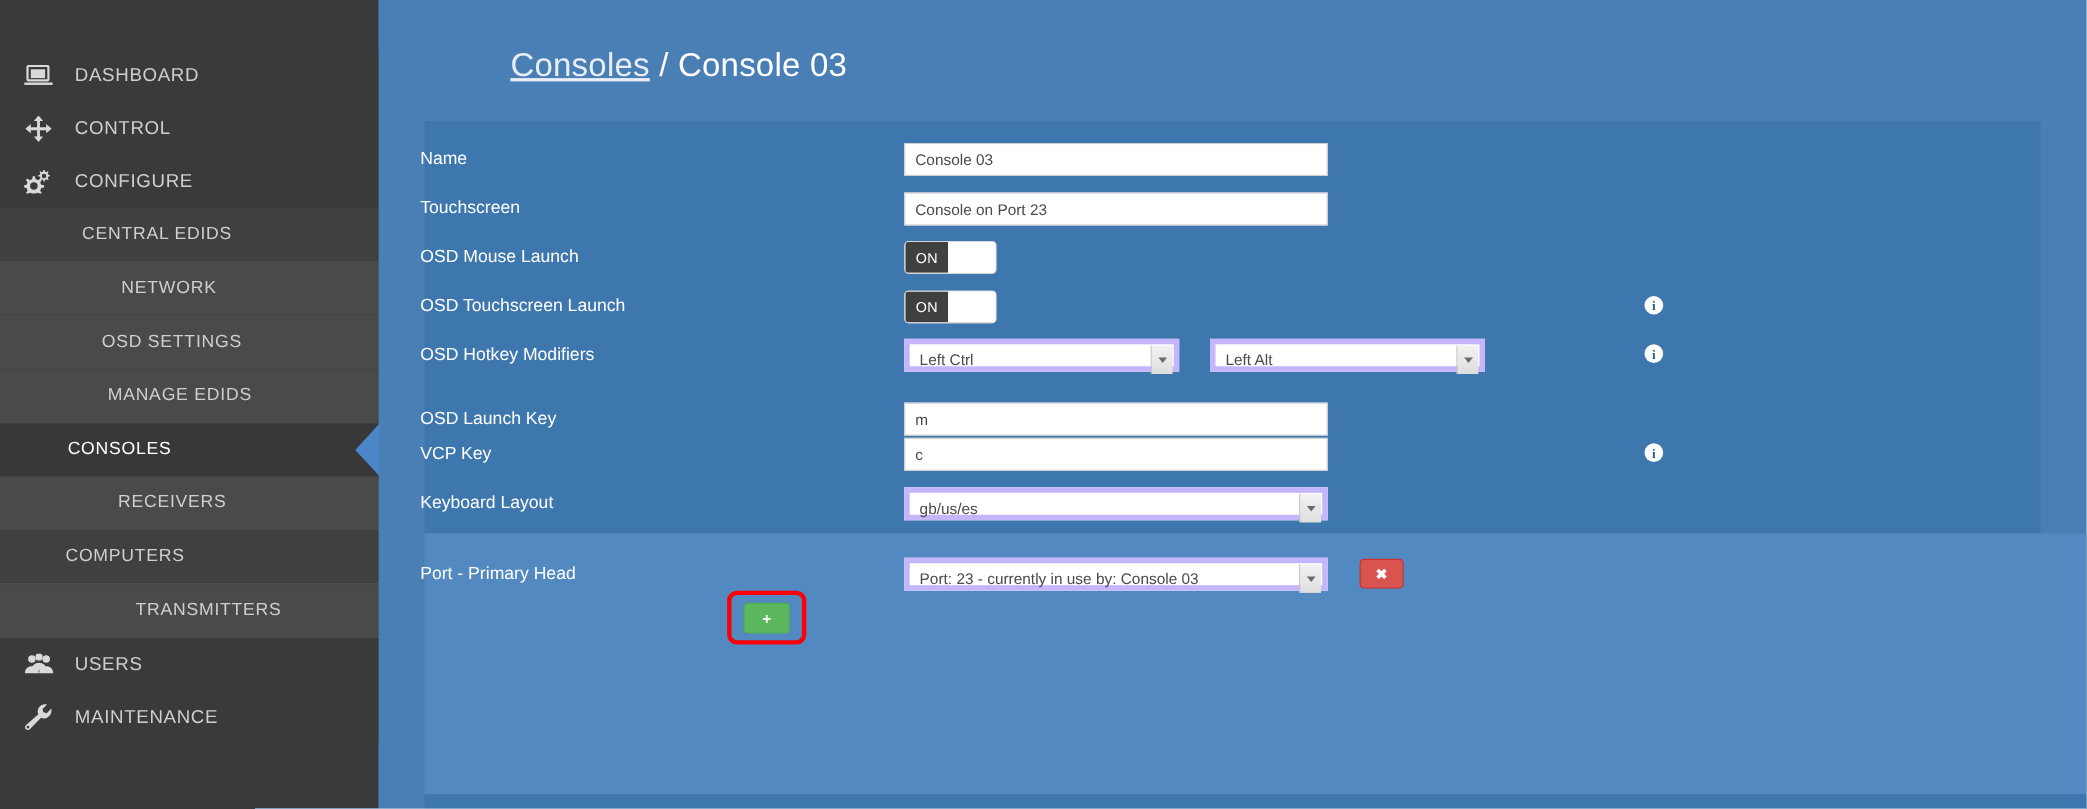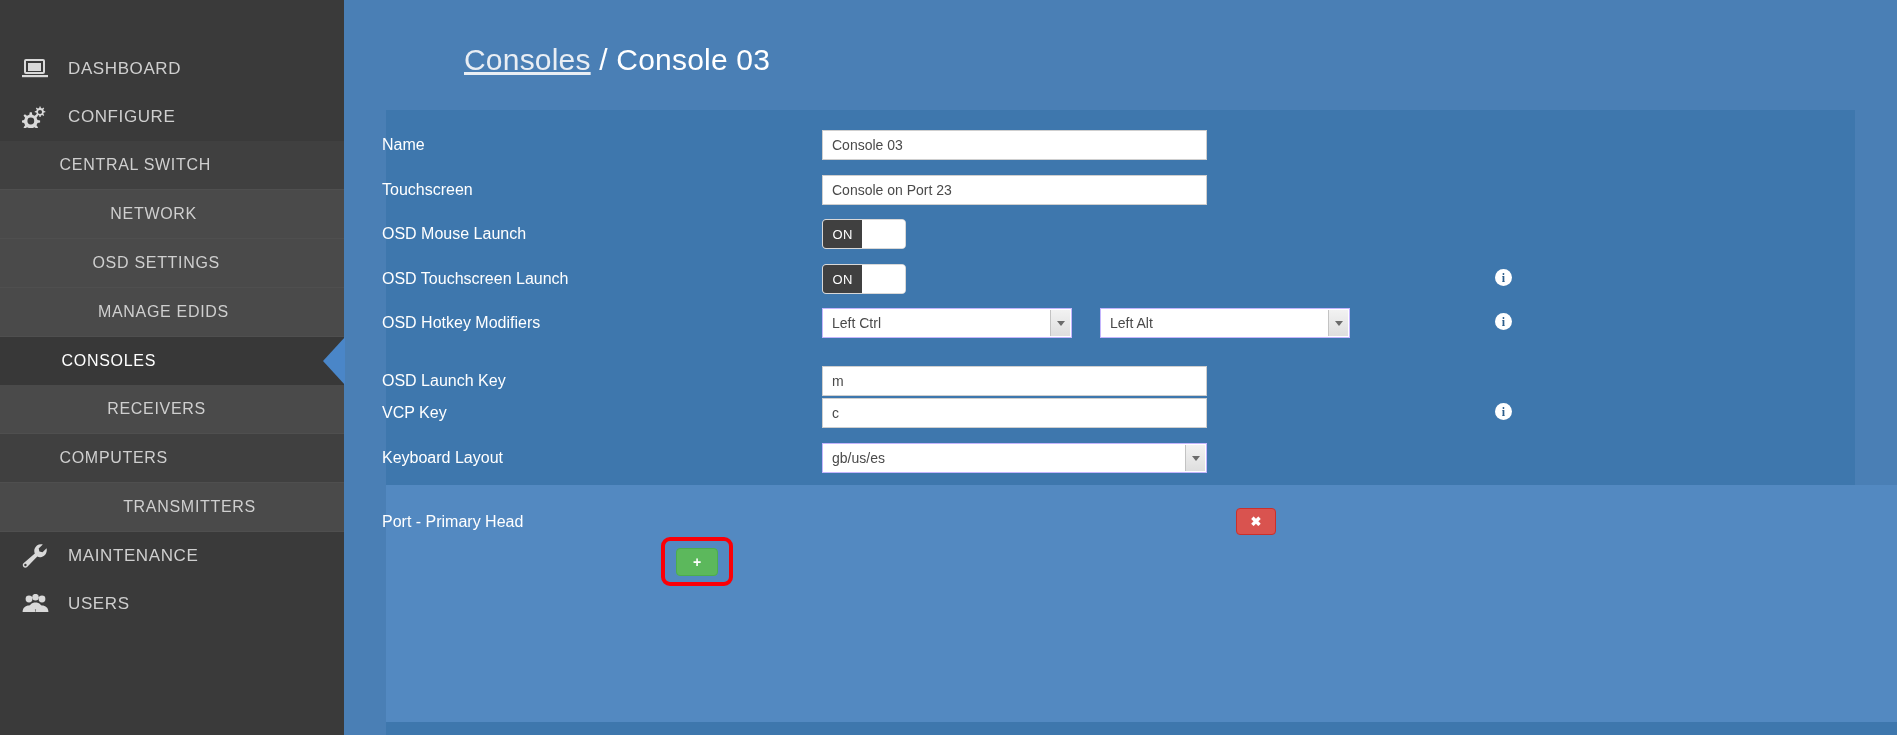--- a/index.html
+++ b/index.html
@@ -141,21 +141,21 @@
     font-size: 14px;
     font-family: "Liberation Sans", sans-serif;
     padding: 0 9px;
     height: 30px;
     line-height: 28px;
     outline: none;
   }
   .fselect {
     box-sizing: border-box;
     background: #ffffff;
-    border: 1px solid #c4b5fd;
+    border: 5px solid #c4b5fd;
     color: #4a4a4a;
     font-size: 14px;
     font-family: "Liberation Sans", sans-serif;
     height: 30px;
     line-height: 28px;
     padding: 0 9px;
     position: relative;
     cursor: pointer;
   }
   .fselect .caret-box {
@@ -273,37 +273,45 @@
       <span class="nav-ico">
         <svg class="ico" width="26" height="20" viewBox="0 0 26 20">
           <rect x="3" y="1" width="19" height="13" rx="1" fill="none" stroke="#d9d9d9" stroke-width="2"></rect>
           <rect x="6" y="4" width="13" height="8" fill="#d9d9d9"></rect>
           <rect x="0" y="16" width="26" height="2.2" fill="#d9d9d9"></rect>
         </svg>
       </span>
       <span class="nav-label">DASHBOARD</span>
     </div>
 
+    <div class="nav-item nav-top">
+      <span class="nav-ico">
+        <svg class="ico" width="24" height="24" viewBox="0 0 24 24">
+          <path fill="#d9d9d9" d="M12 0 L16.2 5 H13.3 V10.7 H19 V7.8 L24 12 L19 16.2 V13.3 H13.3 V19 H16.2 L12 24 L7.8 19 H10.7 V13.3 H5 V16.2 L0 12 L5 7.8 V10.7 H10.7 V5 H7.8 Z"></path>
+        </svg>
+      </span>
+      <span class="nav-label">CONTROL</span>
+    </div>
 
     <div class="nav-item nav-top">
       <span class="nav-ico">
         <svg class="ico" width="26" height="22" viewBox="0 0 26 22">
           <g fill="#d9d9d9">
             <path d="M17.5 0.5 l1.1 0 0.3 1.5 1.3 0.5 1.2-0.9 0.8 0.8 -0.9 1.2 0.5 1.3 1.5 0.3 0 1.1 -1.5 0.3 -0.5 1.3 0.9 1.2 -0.8 0.8 -1.2-0.9 -1.3 0.5 -0.3 1.5 -1.1 0 -0.3-1.5 -1.3-0.5 -1.2 0.9 -0.8-0.8 0.9-1.2 -0.5-1.3 -1.5-0.3 0-1.1 1.5-0.3 0.5-1.3 -0.9-1.2 0.8-0.8 1.2 0.9 1.3-0.5z"></path>
             <circle cx="18" cy="6" r="2.1" fill="#3a3a3a"></circle>
             <path d="M7.8 6.2 l2 0 0.5 2.6 2.3 1 2.1-1.6 1.4 1.4 -1.6 2.1 1 2.3 2.6 0.5 0 2 -2.6 0.5 -1 2.3 1.6 2.1 -1.4 1.4 -2.1-1.6 -2.3 1 -0.5 2.6 -2 0 -0.5-2.6 -2.3-1 -2.1 1.6 -1.4-1.4 1.6-2.1 -1-2.3 -2.6-0.5 0-2 2.6-0.5 1-2.3 -1.6-2.1 1.4-1.4 2.1 1.6 2.3-1z"></path>
             <circle cx="8.8" cy="15" r="3.4" fill="#3a3a3a"></circle>
           </g>
         </svg>
       </span>
       <span class="nav-label">CONFIGURE</span>
     </div>
 
     <div class="nav-item nav-sub sub-l1" style="padding-right:133px">
-      <span class="nav-label">CENTRAL SWITCH</span>
+      <span class="nav-label">CENTRAL EDIDS</span>
     </div>
     <div class="nav-sep"></div>
 
     <div class="nav-item nav-sub sub-l2" style="padding-right:147px">
       <span class="nav-label">NETWORK</span>
     </div>
     <div class="nav-sep"></div>
 
     <div class="nav-item nav-sub sub-l2" style="padding-right:124px">
       <span class="nav-label">OSD SETTINGS</span>
@@ -327,47 +335,47 @@
 
     <div class="nav-item nav-sub sub-l3" style="padding-right:176px">
       <span class="nav-label">COMPUTERS</span>
     </div>
     <div class="nav-sep"></div>
 
     <div class="nav-item nav-sub sub-l2" style="padding-right:88px">
       <span class="nav-label">TRANSMITTERS</span>
     </div>
     <div class="nav-sep"></div>
-
-    <div class="nav-item nav-top">
-      <span class="nav-ico">
-        <svg class="ico" width="26" height="24" viewBox="0 0 26 24">
-          <path fill="#d9d9d9" d="M24.6 4.2 l-4.1 4.1 -3.1-0.7 -0.7-3.1 4.1-4.1 c-3.6-1-7.3 1.1-8.3 4.7 -0.4 1.5-0.3 3 0.3 4.3 L1.5 19.3 c-1 1-1 2.6 0 3.6 1 1 2.6 1 3.6 0 L15.3 12.6 c1.3 0.6 2.9 0.7 4.4 0.3 3.6-1 5.7-4.7 4.9-8.7z"></path>
-          <circle cx="3.4" cy="21" r="1.2" fill="#3a3a3a"></circle>
-        </svg>
-      </span>
-      <span class="nav-label">MAINTENANCE</span>
-    </div>
 
     <div class="nav-item nav-top">
       <span class="nav-ico">
         <svg class="ico" width="27" height="20" viewBox="0 0 27 20">
           <g fill="#d9d9d9">
             <circle cx="7" cy="5" r="3.4"></circle>
             <path d="M0.6 18 c0-4 2.9-6.4 6.4-6.4 s6.4 2.4 6.4 6.4z"></path>
             <circle cx="20" cy="5" r="3.4"></circle>
             <path d="M13.6 18 c0-4 2.9-6.4 6.4-6.4 s6.4 2.4 6.4 6.4z"></path>
             <circle cx="13.5" cy="3.2" r="3.3"></circle>
             <path d="M6.6 15.5 c0-4.2 3.1-6.9 6.9-6.9 s6.9 2.7 6.9 6.9z"></path>
           </g>
         </svg>
       </span>
       <span class="nav-label">USERS</span>
     </div>
 
+    <div class="nav-item nav-top">
+      <span class="nav-ico">
+        <svg class="ico" width="26" height="24" viewBox="0 0 26 24">
+          <path fill="#d9d9d9" d="M24.6 4.2 l-4.1 4.1 -3.1-0.7 -0.7-3.1 4.1-4.1 c-3.6-1-7.3 1.1-8.3 4.7 -0.4 1.5-0.3 3 0.3 4.3 L1.5 19.3 c-1 1-1 2.6 0 3.6 1 1 2.6 1 3.6 0 L15.3 12.6 c1.3 0.6 2.9 0.7 4.4 0.3 3.6-1 5.7-4.7 4.9-8.7z"></path>
+          <circle cx="3.4" cy="21" r="1.2" fill="#3a3a3a"></circle>
+        </svg>
+      </span>
+      <span class="nav-label">MAINTENANCE</span>
+    </div>
+
   </nav>
 
   <div id="breadcrumb">
     <span class="crumb-link">Consoles</span>
     <span class="crumb-sep">/</span>
     <span class="crumb-current">Console 03</span>
   </div>
 
   <div id="panel-main"></div>
 
@@ -433,20 +441,26 @@
       <span class="caret-box">
           <span class="caret"></span>
         </span>
     </div>
   </div>
 
   <div id="panel-sub"></div>
 
   <div class="form-row" style="left:402px; top:507px; width:805px;">
     <span class="flabel" style="right:405px;">Port - Primary Head</span>
+    <div class="fselect" style="position:absolute; left:420px; width:385px;">
+      <span>Port: 23 - currently in use by: Console 03</span>
+      <span class="caret-box">
+          <span class="caret"></span>
+        </span>
+    </div>
   </div>
   <button class="btn-danger" style="position:absolute; left:1236px; top:508px;">✖</button>
 
   <button class="btn-success" style="position:absolute; left:676px; top:548px;">+</button>
   <div id="add-highlight"></div>
 
   <div id="footer-strip"></div>
 
 </div>
 

